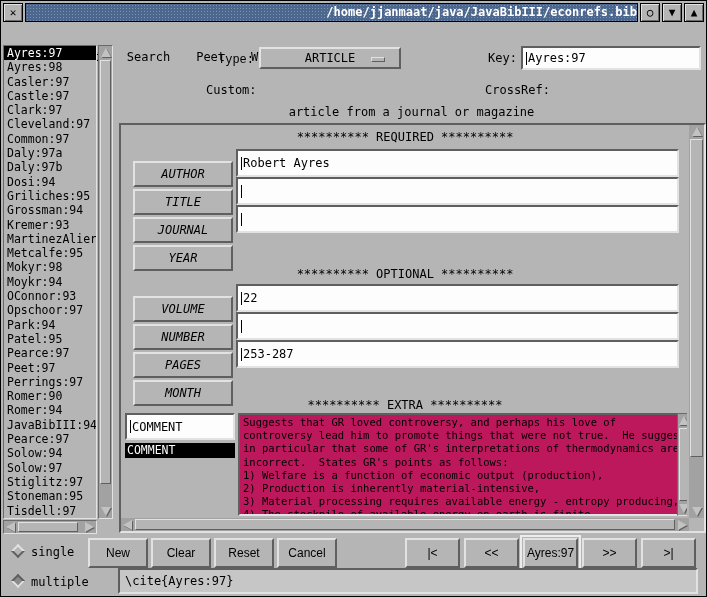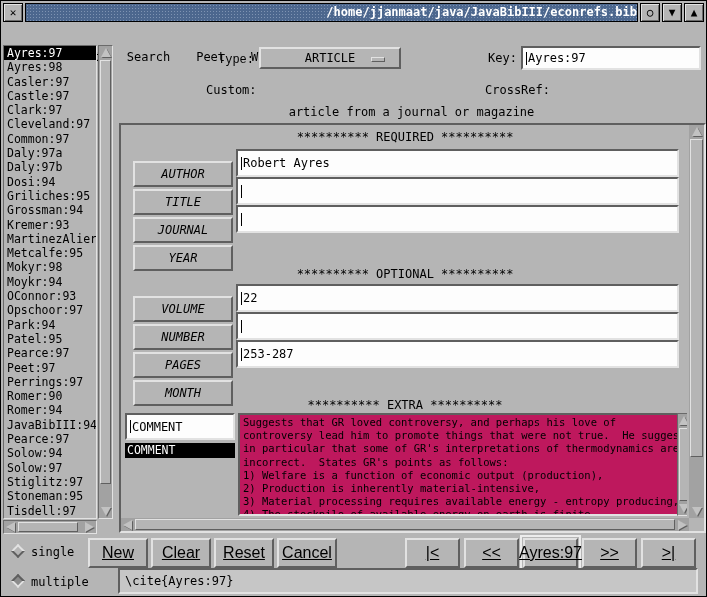--- a/index.html
+++ b/index.html
@@ -98,21 +98,21 @@
                  background:#b5b5b5; overflow:hidden; }
   .extra-list .list-item { height:15px; line-height:15px; font-size:11.5px; padding-left:2px; }
   .extra-list .list-item.selected { background:#000; color:#fff; }
   .comment-box { position:absolute; left:115px; top:0; width:476px; bottom:0;
                  background:#be185d; overflow:hidden; }
   .comment-box pre { font-family:"DejaVu Sans Mono", monospace; font-size:10.5px;
                      line-height:13.2px; padding:1px 0 0 3px; white-space:pre; }
 
   
   .btm-btn { position:absolute; height:30px; display:flex; align-items:center; justify-content:center;
-             font-size:16px; cursor:default;text-decoration:underline; }
+             font-size:12px; cursor:default; }
   .diamond { position:absolute; width:10px; height:10px; transform:rotate(45deg);
              background:#b5b5b5; border-top:2px solid #e2e2e2; border-left:2px solid #e2e2e2;
              border-bottom:2px solid #5f5f5f; border-right:2px solid #5f5f5f; }
   .diamond.on { background:#8b8b8b; border-top-color:#5f5f5f; border-left-color:#5f5f5f;
                 border-bottom-color:#e2e2e2; border-right-color:#e2e2e2; }
   .nav-group { position:absolute; right:8px; top:0; display:flex; gap:4px; }
   .nav-group .btm-btn { position:relative; width:55px; }
   .default-ring { box-shadow:0 0 0 1px #b5b5b5, 0 0 0 3px #ececec; }
   .cite-field { position:absolute; left:115px; right:6px; top:0; height:26px; background:#c6c6c6;
                 display:flex; align-items:center; padding-left:5px; }

